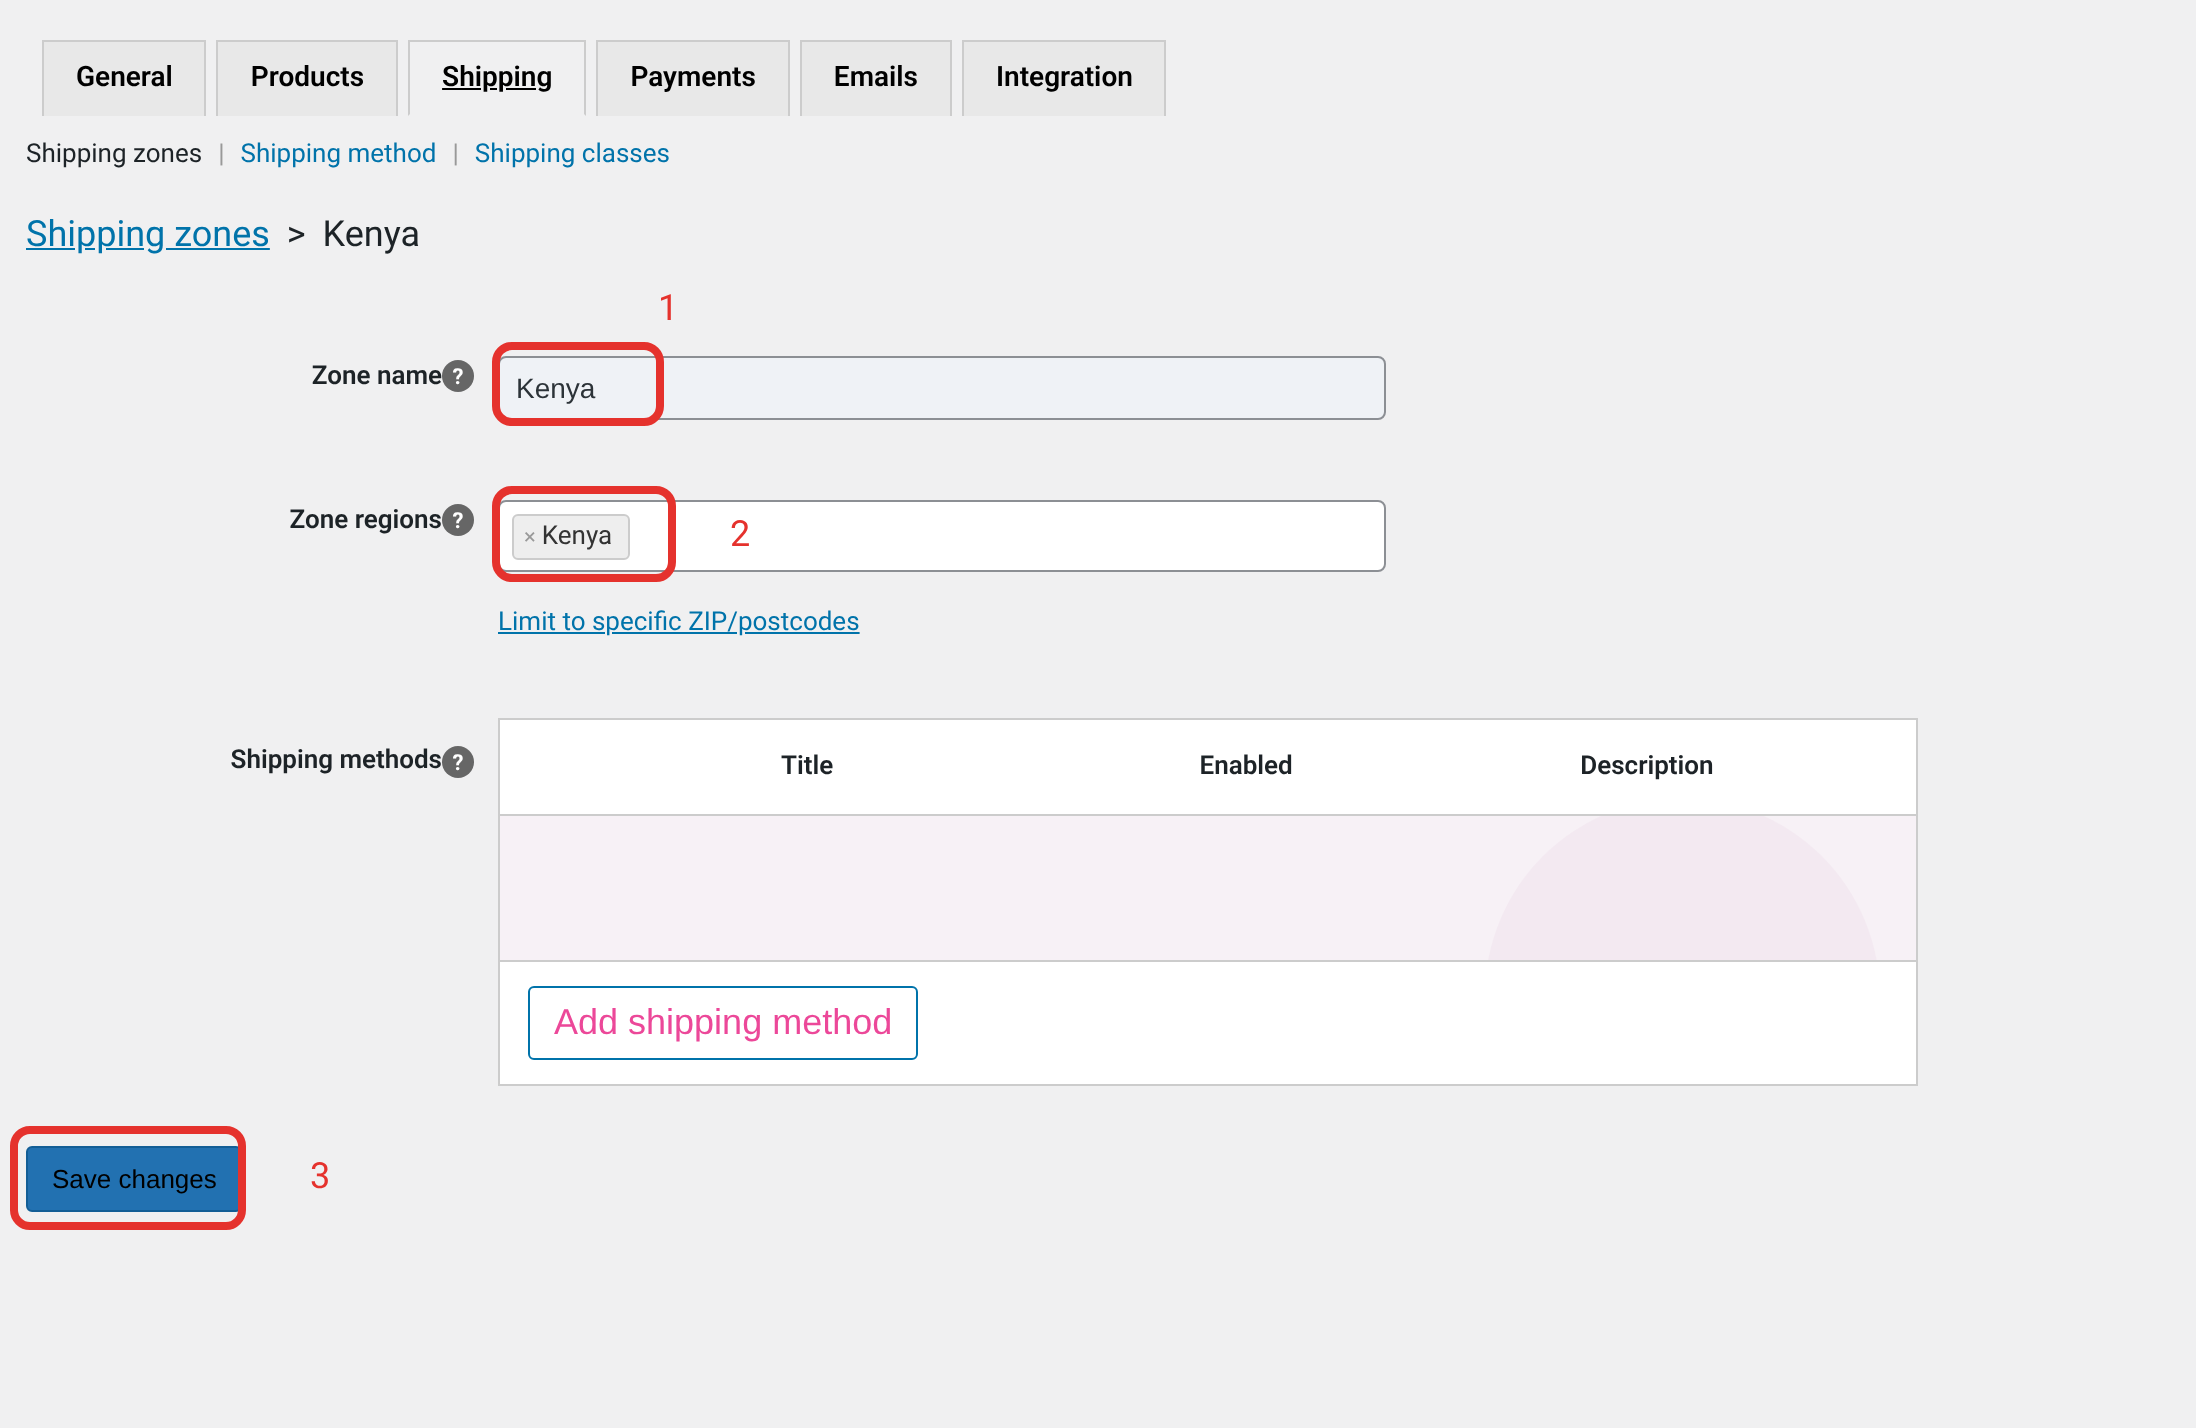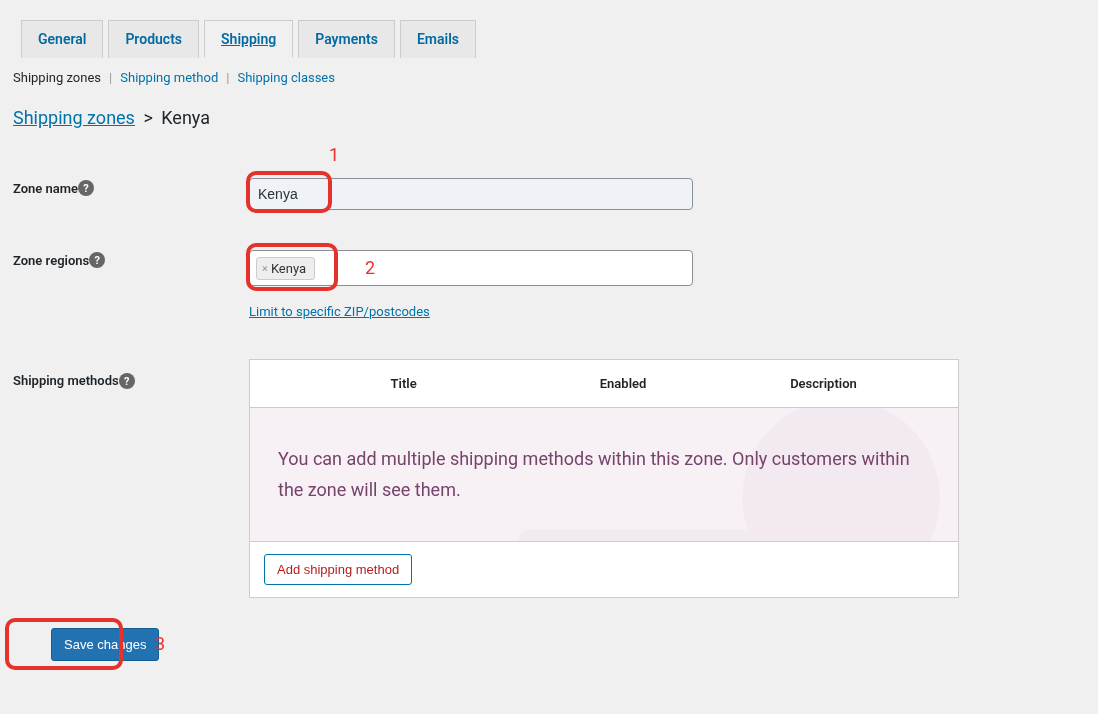--- a/index.html
+++ b/index.html
@@ -17,21 +17,21 @@
       margin-bottom: 0;
       margin-left: 8px;
     }
     .tab {
       padding: 10px 16px;
       background: #e8e8e8;
       border: 1px solid #ccc;
       border-bottom: none;
       font-size: 14px;
       font-weight: 600;
-      color: #0369a1;
+      color: #000000;
       cursor: pointer;
     }
     .tab.active {
       background: #f0f0f1;
       border: 1px solid #ccc;
       border-bottom: 1px solid #f0f0f1;
       text-decoration: underline;
     }
     .subtabs {
       display: flex;
@@ -64,21 +64,21 @@
     .form-row {
       display: flex;
       align-items: flex-start;
       margin-top: 26px;
     }
     .form-row.first { margin-top: 42px; }
     .label-col {
       width: 236px;
       display: flex;
       align-items: center;
-      justify-content: flex-start;
+      justify-content: flex-end;
       padding-right: 12px;
       padding-top: 2px;
       font-weight: 600;
       color: #1d2327;
     }
     .help-icon {
       width: 16px;
       height: 16px;
       border-radius: 50%;
       background: #666;
@@ -184,50 +184,50 @@
       opacity: 0.25;
     }
     .methods-empty-text { position: relative; z-index: 1; }
     .methods-footer {
       padding: 12px 14px;
       border-top: 1px solid #ccc;
     }
     .btn-add-method {
       background: #fff;
       border: 1px solid #0073aa;
-      color: #b91c1c;
+      color: #ec4899;
       padding: 7px 12px;
       border-radius: 3px;
-      font-size: 13px;
+      font-size: 18px;
       cursor: pointer;
     }
     .save-row {
       margin-top: 30px;
       position: relative;
     }
     .btn-save {
       background: #2271b1;
       border: 1px solid #135e96;
-      color: #ffffff;
+      color: #000000;
       padding: 8px 12px;
       border-radius: 3px;
       font-size: 13px;
       cursor: pointer;
-      margin-left: 38px;
     }
   </style>
 </head>
 <body>
 
 <div class="tabs">
   <div class="tab">General</div>
   <div class="tab">Products</div>
   <div class="tab active">Shipping</div>
   <div class="tab">Payments</div>
   <div class="tab">Emails</div>
+  <div class="tab">Integration</div>
 </div>
 
 <div class="subtabs">
   <span class="subtab active">Shipping zones</span>
   <span class="subtab-sep">|</span>
   <span class="subtab">Shipping method</span>
   <span class="subtab-sep">|</span>
   <span class="subtab">Shipping classes</span>
 </div>
 
@@ -279,21 +279,20 @@
       <div class="col-desc">Description</div>
     </div>
     <div class="methods-empty">
       <svg viewBox="0 0 500 200">
         <circle cx="330" cy="100" r="95" fill="#e9d5e4"></circle>
         <rect x="20" y="130" width="240" height="65" rx="10" fill="#e9d5e4"></rect>
         <rect x="260" y="100" width="110" height="95" rx="6" fill="#e9d5e4"></rect>
         <circle cx="100" cy="195" r="22" fill="#e2c8dc"></circle>
         <circle cx="230" cy="195" r="22" fill="#e2c8dc"></circle>
       </svg>
-      <div class="methods-empty-text">You can add multiple shipping methods within this zone. Only customers within the zone will see them.</div>
     </div>
     <div class="methods-footer">
       <button class="btn-add-method">Add shipping method</button>
     </div>
   </div>
 </div>
 
 <div class="save-row">
   <button class="btn-save">Save changes</button>
   <div class="highlight-box hl-3"></div>

